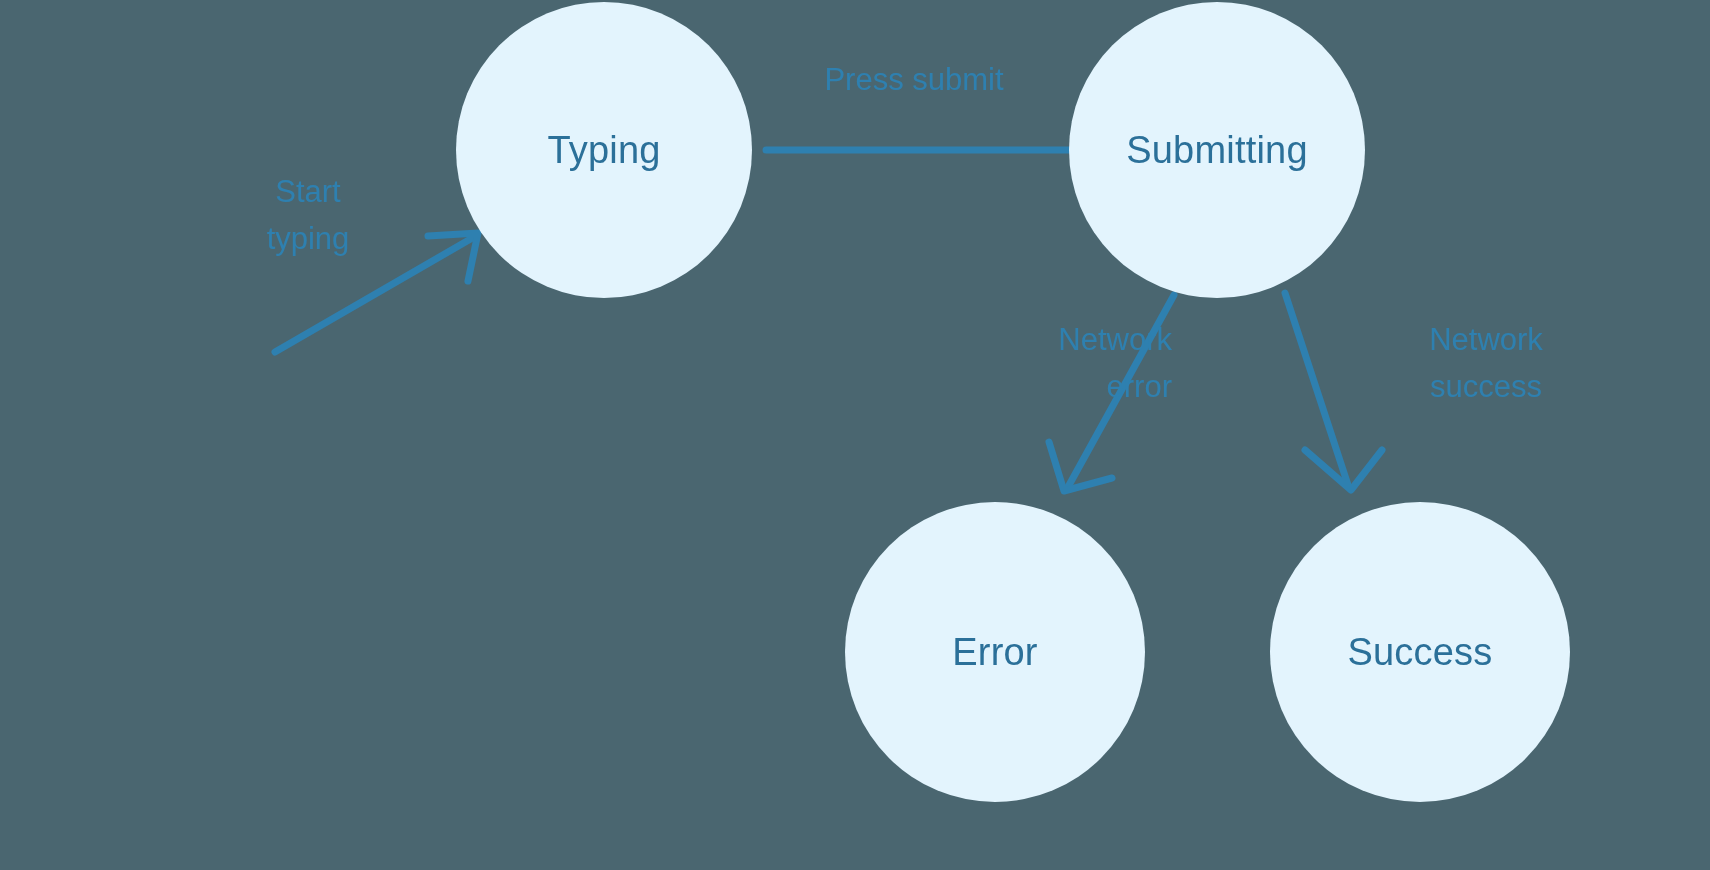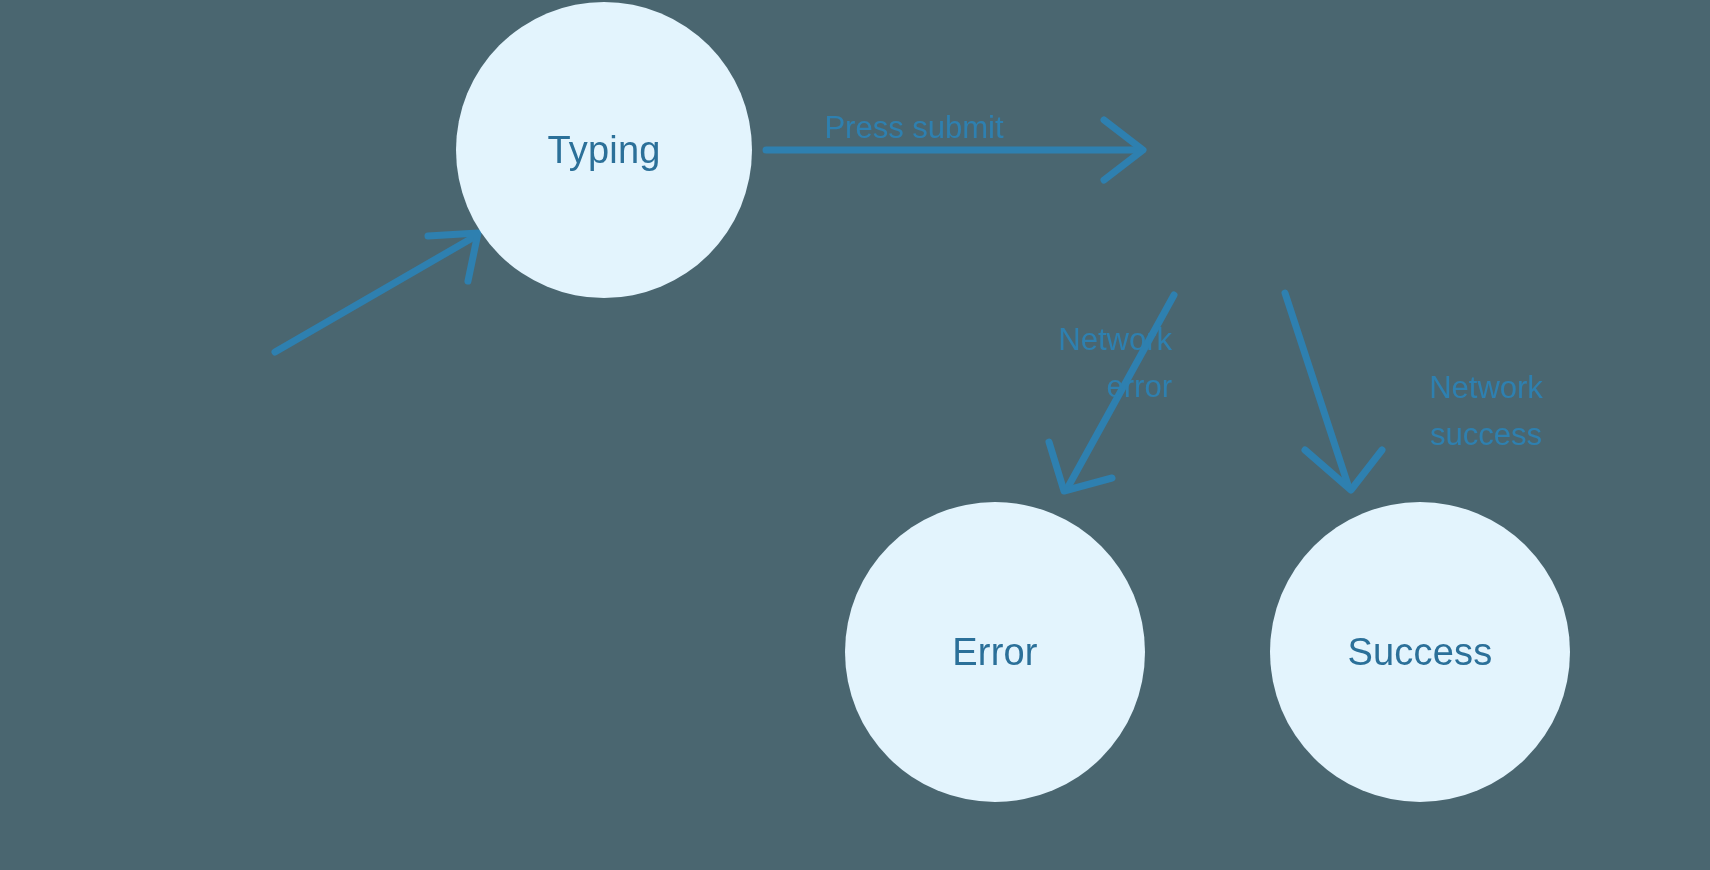--- a/index.html
+++ b/index.html
@@ -44,21 +44,21 @@
     white-space: nowrap;
   }
   .edge-label {
     position: absolute;
     color: #2e80b0;
     font-size: 31px;
     font-weight: 400;
     line-height: 1.52;
     white-space: pre;
   }
-  .edge-label.align-center { text-align: center; margin-top: 48px; }
+  .edge-label.align-center { text-align: center; }
   .edge-label.align-right  { text-align: right; }
 
   
   #node-empty      { left: 2px;    top: 314px; width: 296px; height: 296px; }
   #node-typing     { left: 456px;  top: 2px;   width: 296px; height: 296px; }
   #node-submitting { left: 1069px; top: 2px;   width: 296px; height: 296px; }
   #node-error      { left: 845px;  top: 502px; width: 300px; height: 300px; }
   #node-success    { left: 1270px; top: 502px; width: 300px; height: 300px; }
 
   
@@ -93,29 +93,34 @@
       <line x1="1285" y1="293" x2="1348" y2="485" stroke="#2e80b0" stroke-width="7" stroke-linecap="round"></line>
       <polyline points="1305,450 1351,490 1382,450" fill="none" stroke="#2e80b0" stroke-width="7" stroke-linecap="round" stroke-linejoin="round"></polyline>
     </g>
   </svg>
 
 
   <div class="state-node" id="node-typing">
     <span class="state-node-label">Typing</span>
   </div>
 
+  <div class="state-node" id="node-submitting">
+    <span class="state-node-label">Submitting</span>
+  </div>
 
   <div class="state-node" id="node-error">
     <span class="state-node-label">Error</span>
   </div>
 
   <div class="state-node" id="node-success">
     <span class="state-node-label">Success</span>
   </div>
 
+  <div class="edge-label align-center" id="label-start-typing">Start
+typing</div>
 
   <div class="edge-label align-center" id="label-press-submit">Press submit</div>
 
   <div class="edge-label align-right" id="label-network-error">Network
 error</div>
 
   <div class="edge-label align-center" id="label-network-success">Network
 success</div>
 
 </div>

